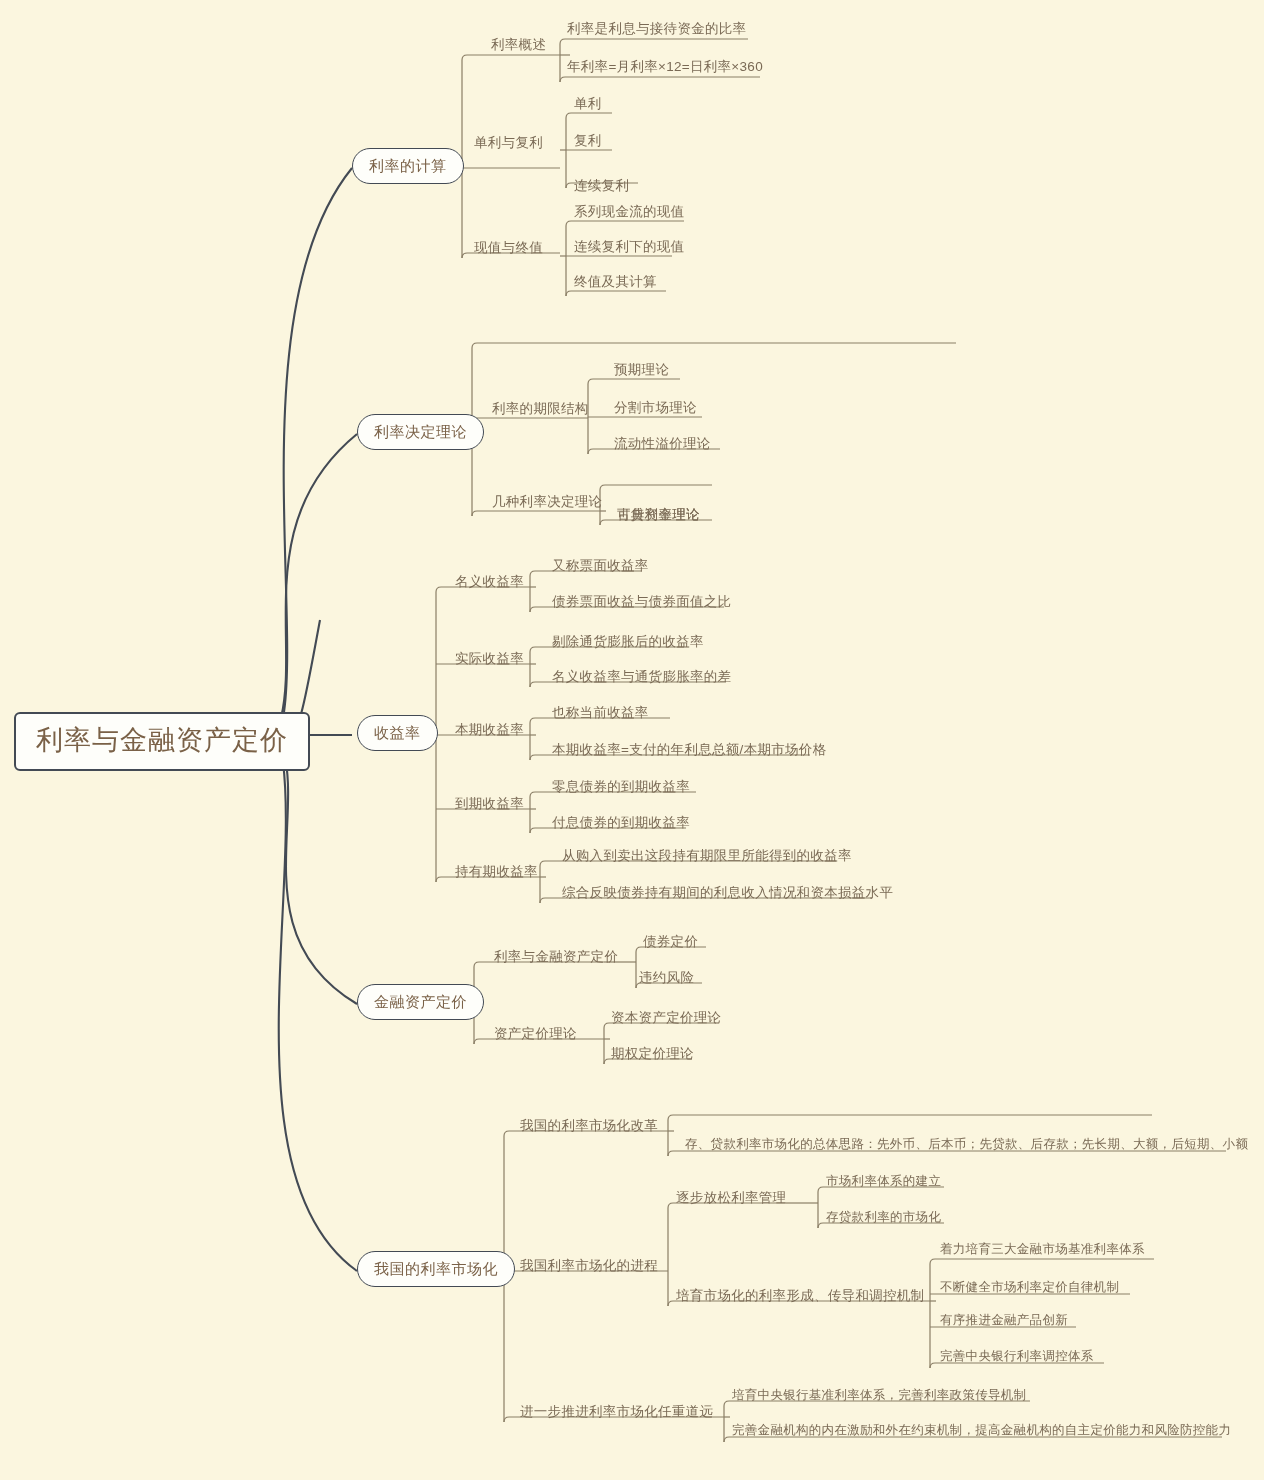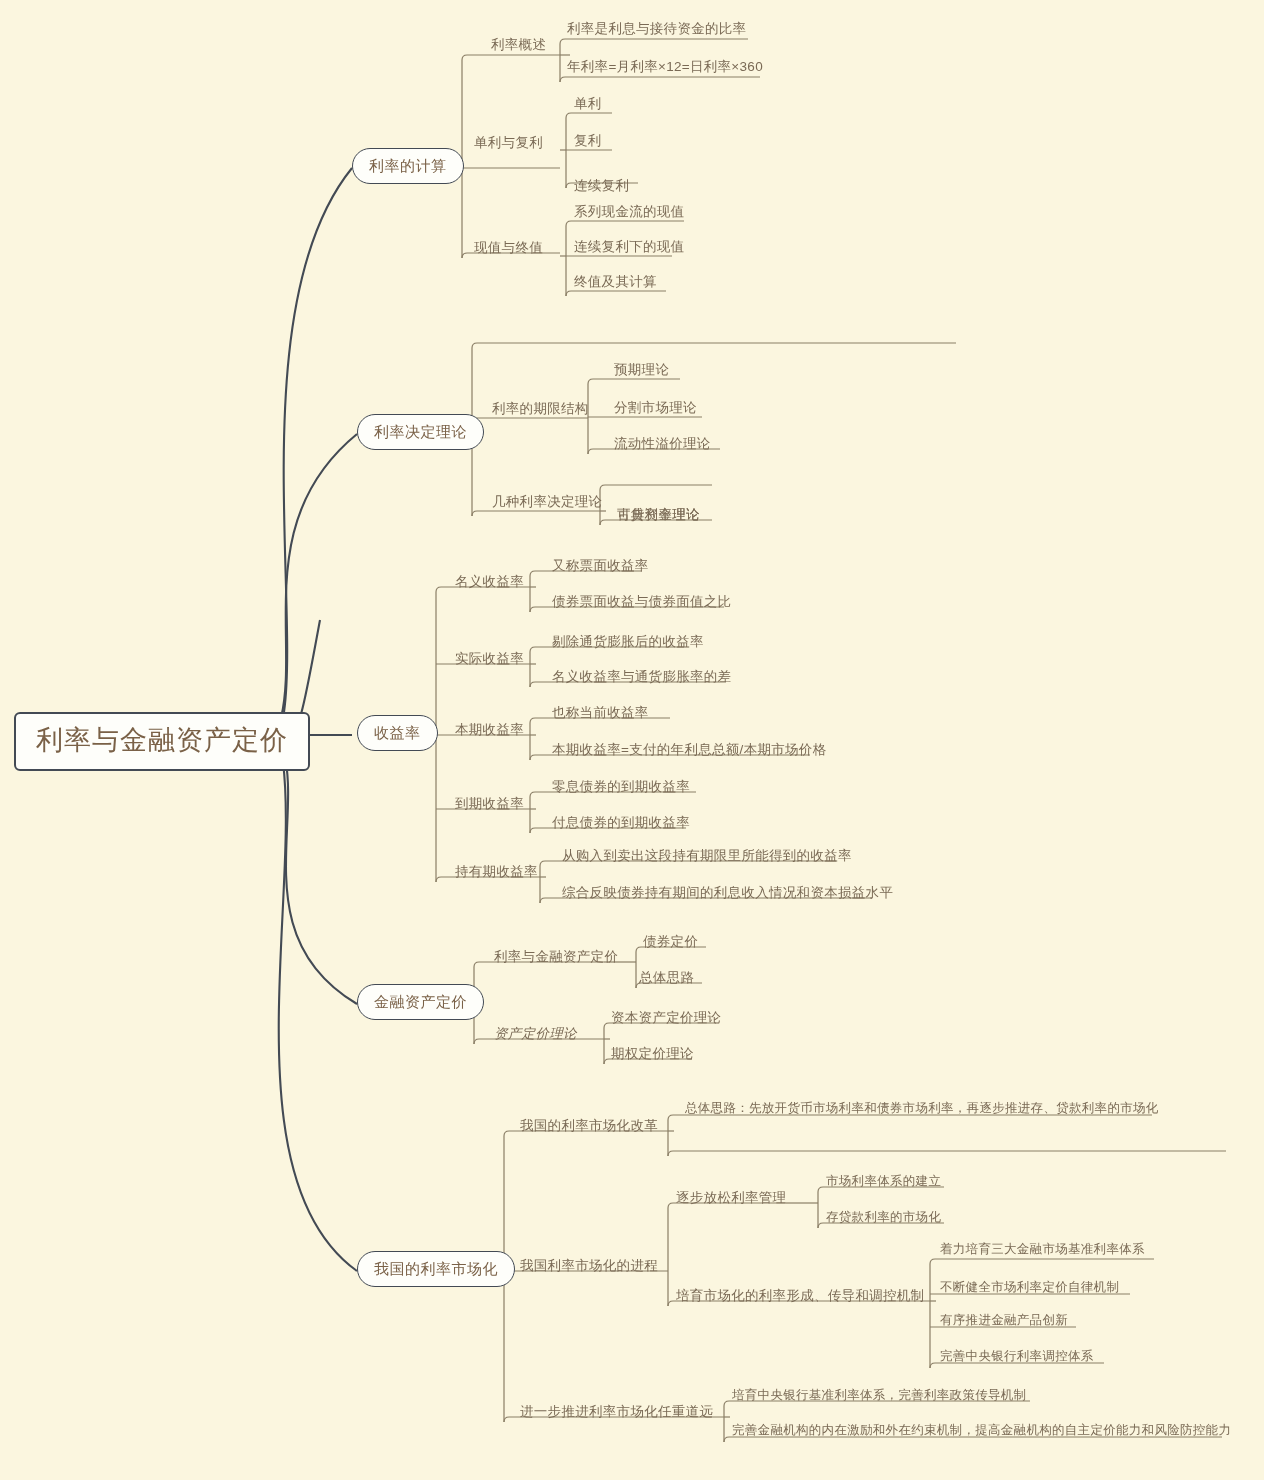--- a/index.html
+++ b/index.html
@@ -229,28 +229,28 @@
   <div class="node leaf" style="left:451px; top:797px;">到期收益率</div>
   <div class="node leaf" style="left:548px; top:780px;">零息债券的到期收益率</div>
   <div class="node leaf" style="left:548px; top:816px;">付息债券的到期收益率</div>
 
   <div class="node leaf" style="left:451px; top:865px;">持有期收益率</div>
   <div class="node leaf" style="left:558px; top:849px;">从购入到卖出这段持有期限里所能得到的收益率</div>
   <div class="node leaf" style="left:558px; top:886px;">综合反映债券持有期间的利息收入情况和资本损益水平</div>
 
   <div class="node leaf" style="left:490px; top:950px;">利率与金融资产定价</div>
   <div class="node leaf" style="left:639px; top:935px;">债券定价</div>
-  <div class="node leaf" style="left:635px; top:971px;">总体思路</div>
-
-  <div class="node leaf" style="left:490px; top:1027px;font-style:italic;">资产定价理论</div>
+  <div class="node leaf" style="left:635px; top:971px;">违约风险</div>
+
+  <div class="node leaf" style="left:490px; top:1027px;">资产定价理论</div>
   <div class="node leaf" style="left:607px; top:1011px;">资本资产定价理论</div>
   <div class="node leaf" style="left:607px; top:1047px;">期权定价理论</div>
 
   <div class="node leaf" style="left:516px; top:1119px;">我国的利率市场化改革</div>
-  <div class="node leaf sm" style="left:681px; top:1102px;">总体思路：先放开货币市场利率和债券市场利率，再逐步推进存、贷款利率的市场化</div>
+  <div class="node leaf sm" style="left:681px; top:1138px;">存、贷款利率市场化的总体思路：先外币、后本币；先贷款、后存款；先长期、大额，后短期、小额</div>
 
   <div class="node leaf" style="left:516px; top:1259px;">我国利率市场化的进程</div>
 
   <div class="node leaf" style="left:672px; top:1191px;">逐步放松利率管理</div>
   <div class="node leaf sm" style="left:822px; top:1175px;">市场利率体系的建立</div>
   <div class="node leaf sm" style="left:822px; top:1211px;">存贷款利率的市场化</div>
 
   <div class="node leaf" style="left:672px; top:1289px;">培育市场化的利率形成、传导和调控机制</div>
   <div class="node leaf sm" style="left:936px; top:1243px;">着力培育三大金融市场基准利率体系</div>
   <div class="node leaf sm" style="left:936px; top:1281px;">不断健全市场利率定价自律机制</div>

